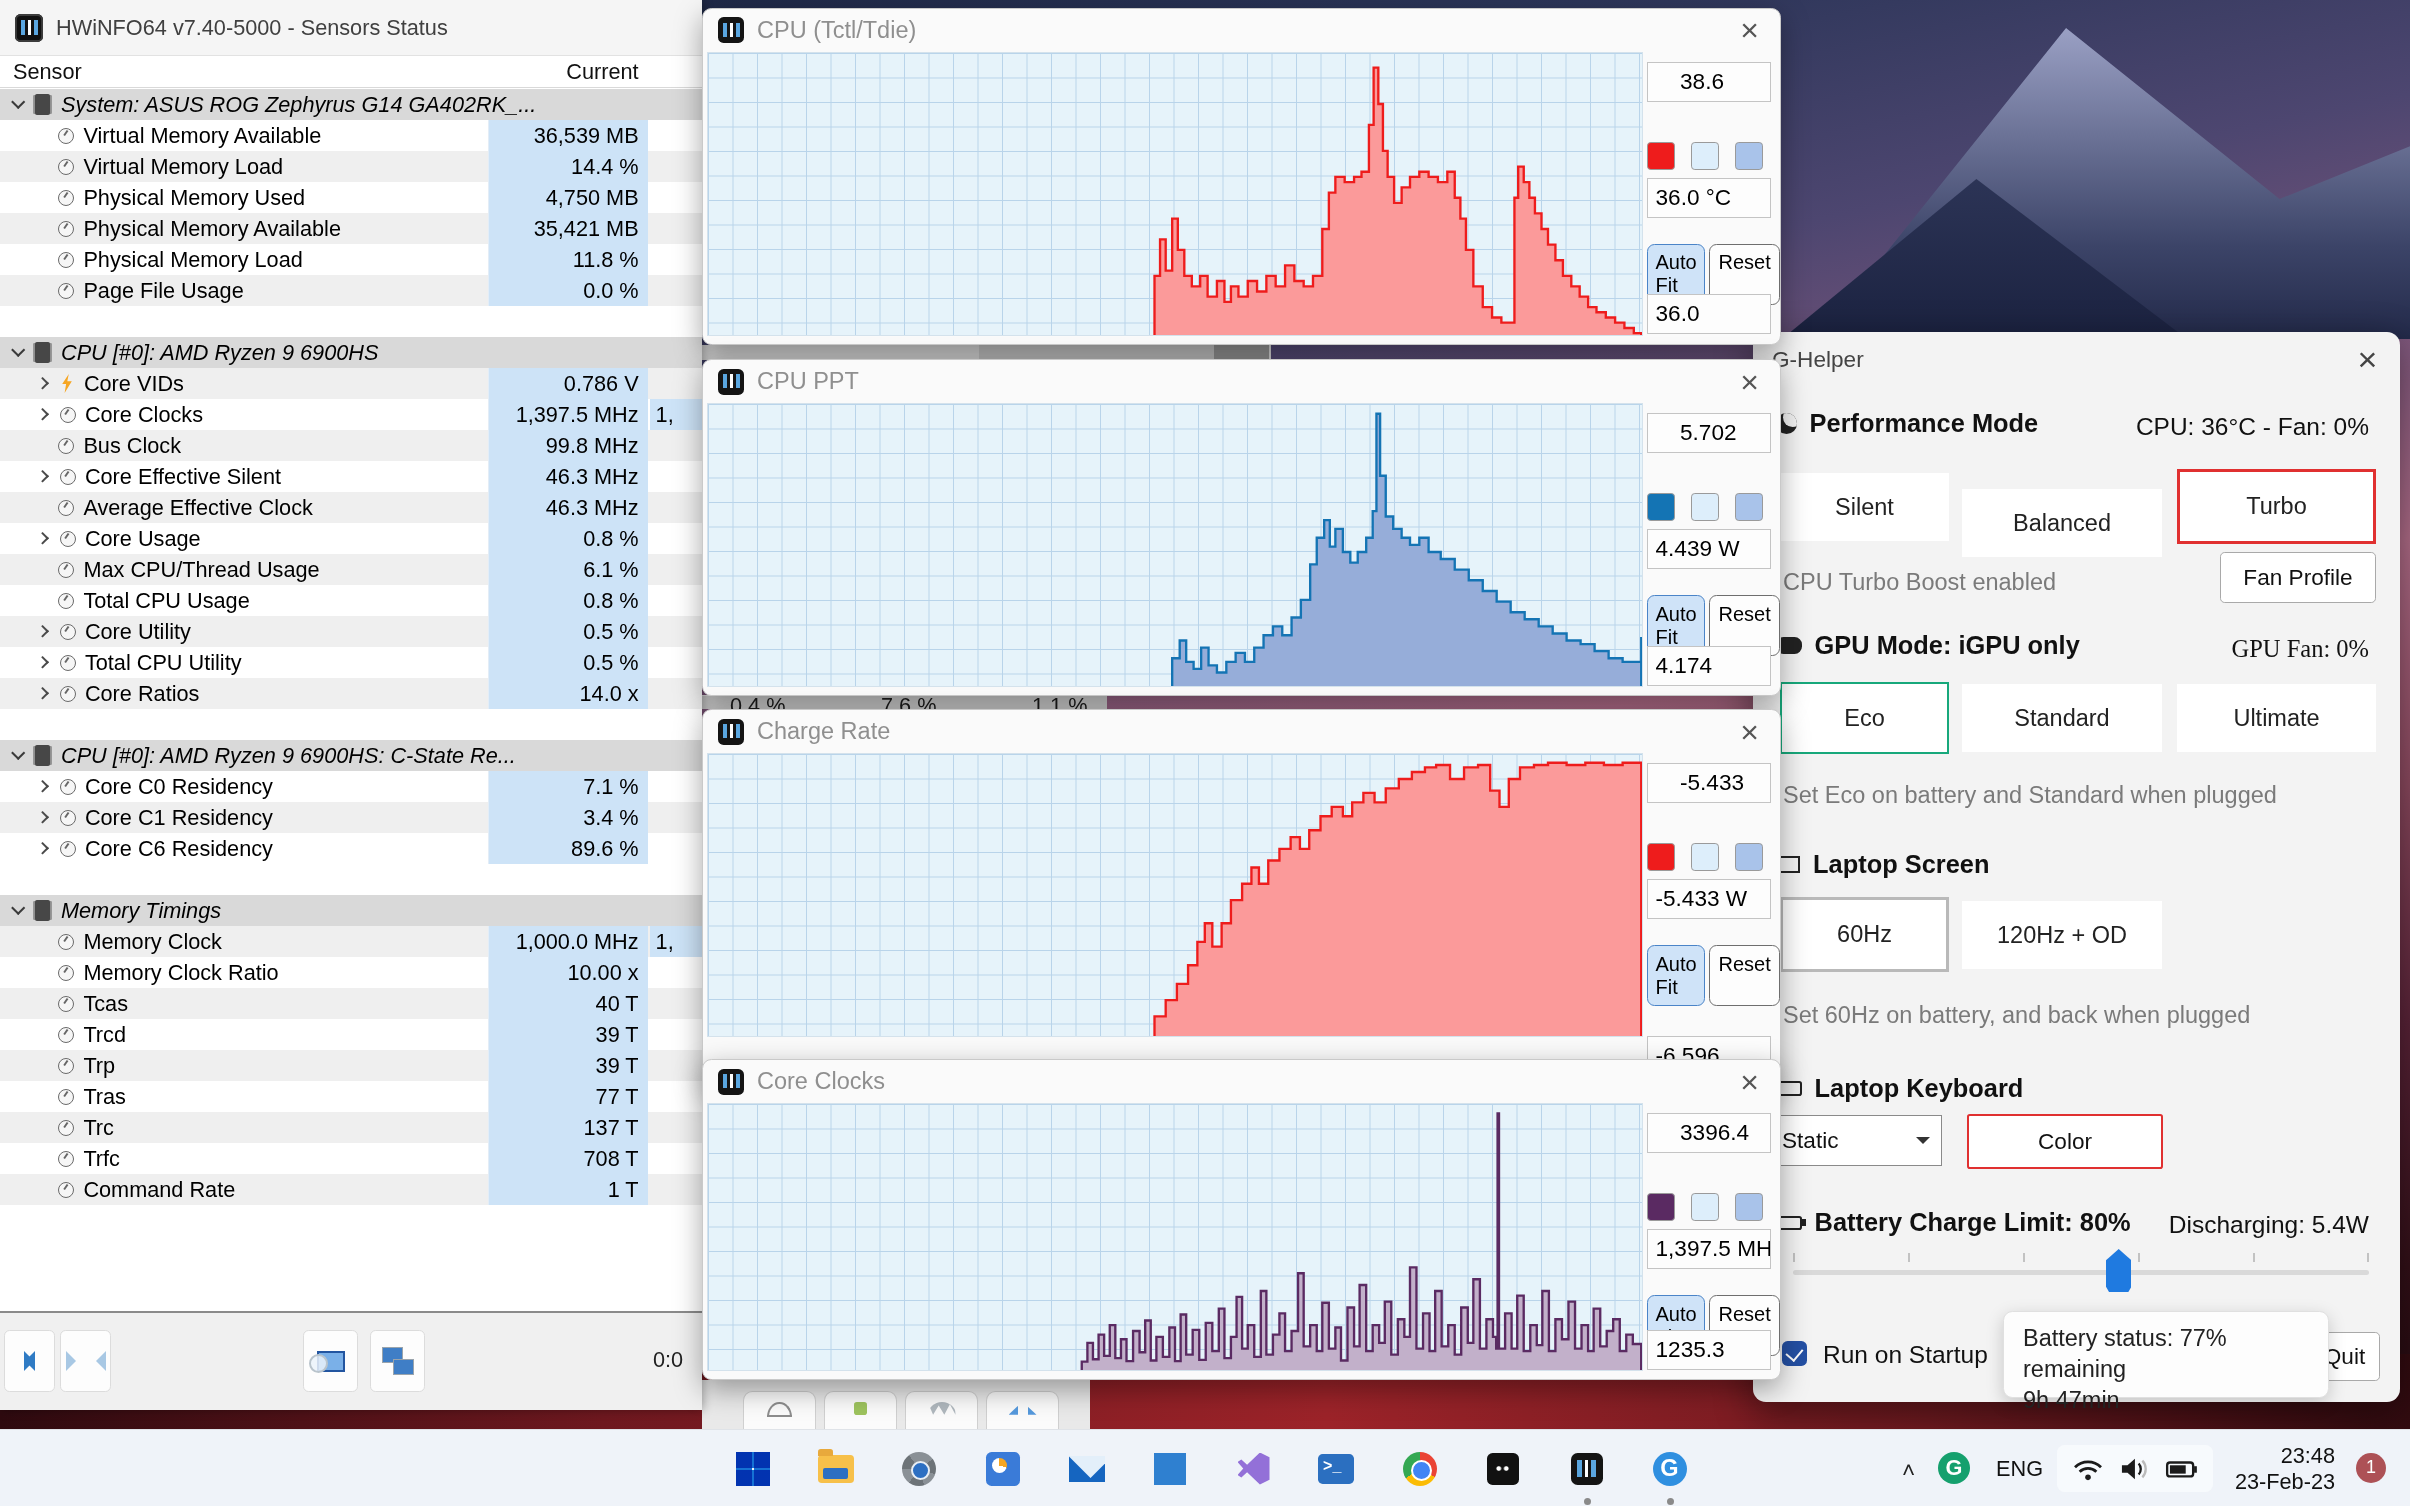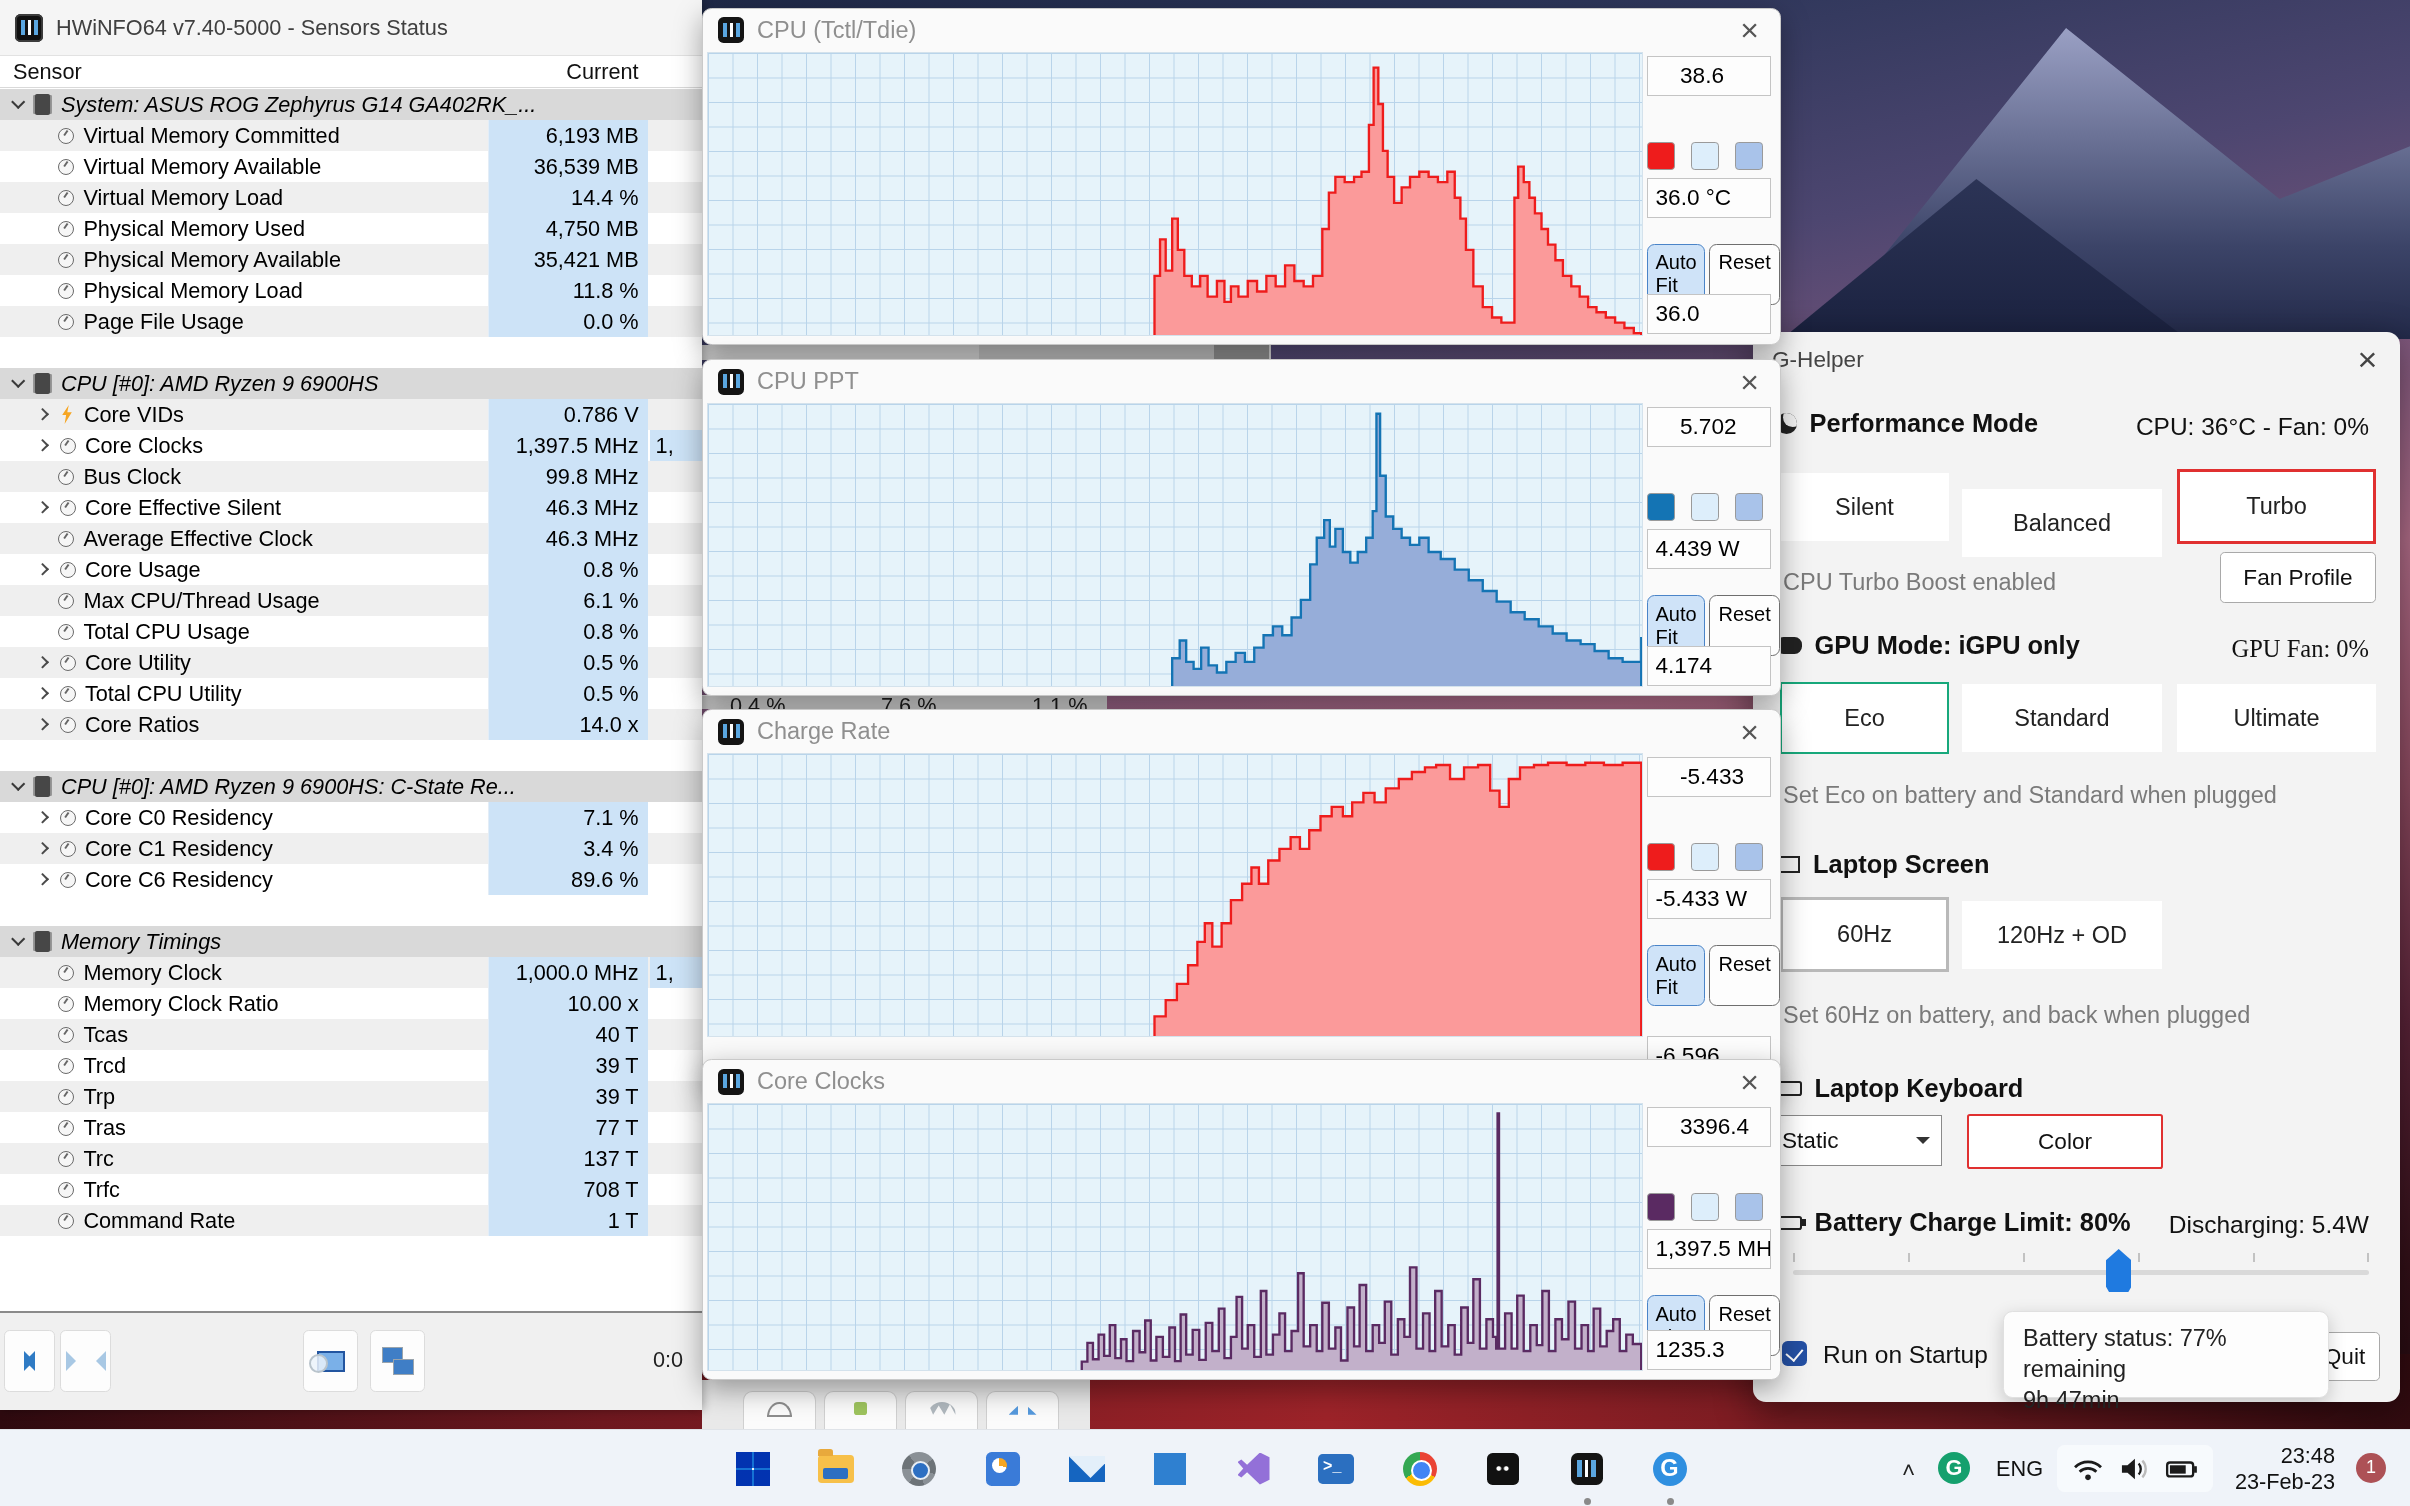--- a/index.html
+++ b/index.html
@@ -71,21 +71,21 @@
   .gwin{left:702px;width:1079px;background:#fafafa;border:0.9px solid #c9c9c9;border-radius:9.4px;box-shadow:0 9.4px 28px rgba(0,0,0,.35);z-index:5;}
   .gtitle{height:43px;display:flex;align-items:center;position:relative;}
   .gicon{width:26px;height:26px;margin:0 13px 0 15px;border-radius:5.6px;background:#141414;position:relative;}
   .gicon::after{content:"";position:absolute;left:4.7px;top:5.6px;width:17px;height:14px;background:linear-gradient(90deg,#5aa6e0 0 3.8px,transparent 3.8px 6.6px,#fff 6.6px 10.4px,transparent 10.4px 13px,#5aa6e0 13px 17px);}
   .gname{font-size:23.5px;color:#8f8f8f;}
   .gclose{position:absolute;right:21px;top:1.9px;font-size:32px;color:#555;line-height:40px;cursor:default;}
   .plot{position:absolute;left:3.8px;top:43px;width:936px;background:#e6f3fa;background-image:linear-gradient(#b9d4ea 0.9px,transparent 0.9px),linear-gradient(90deg,#b9d4ea 0.9px,transparent 0.9px);background-size:24.5px 24.5px;border:0.9px solid #d4e2ec;}
   .plot svg{position:absolute;left:0;top:0;}
   .gpanel{position:absolute;left:944px;top:43px;width:126px;bottom:0;}
   .gbox{position:absolute;left:0;width:124px;height:40px;line-height:38px;background:#fdfdfd;border:0.9px solid #c4c4c4;font-size:22.6px;color:#000;padding-left:7.5px;white-space:nowrap;overflow:hidden;}
-  .gmax{top:4px;padding-left:32px;}
+  .gmax{top:10px;padding-left:32px;}
   .gsw{position:absolute;top:90px;left:0;display:flex;gap:16px;}
   .sw{width:28px;height:28px;border-radius:3.8px;border:0.9px solid #9a9a9a;}
   .gcur{top:126px;}
   .gbtns{position:absolute;top:192px;left:0;display:flex;gap:3.8px;}
   .btn-autofit{font-size:20px;padding:6.6px 7.5px;background:#cfe3f8;border:1.9px solid #4a84c8;border-radius:7.5px;color:#000000;}
   .btn-reset{font-size:20px;padding:6.6px 8.5px;background:#fdfdfd;border:1.9px solid #6e6e6e;border-radius:7.5px;color:#000;}
   .gmin{bottom:9.4px;}
   
   .ghelper{left:1753px;top:332px;width:647px;height:1070px;background:#f3f3f3;border-radius:13px;box-shadow:0 11.3px 38px rgba(0,0,0,.45);z-index:4;}
   .gh-title{position:absolute;left:19px;top:15px;font-size:22.6px;color:#444;}
@@ -167,27 +167,20 @@
   <div class="hw-table">
 
       <div class="trow" data-type="section" data-icon="chip" data-expander="down">
         <span class="exp"></span>
         <span class="ricon"></span>
         <span class="rlabel">System: ASUS ROG Zephyrus G14 GA402RK_...</span>
 
         <span class="rnext"></span>
       </div>
 
-      <div class="trow shade" data-type="row" data-icon="clock">
-
-        <span class="ricon"></span>
-        <span class="rlabel">Virtual Memory Committed</span>
-        <span class="rvalue">6,193 MB</span>
-        <span class="rnext"></span>
-      </div>
 
       <div class="trow" data-type="row" data-icon="clock">
 
         <span class="ricon"></span>
         <span class="rlabel">Virtual Memory Available</span>
         <span class="rvalue">36,539 MB</span>
         <span class="rnext"></span>
       </div>
 
       <div class="trow shade" data-type="row" data-icon="clock">

